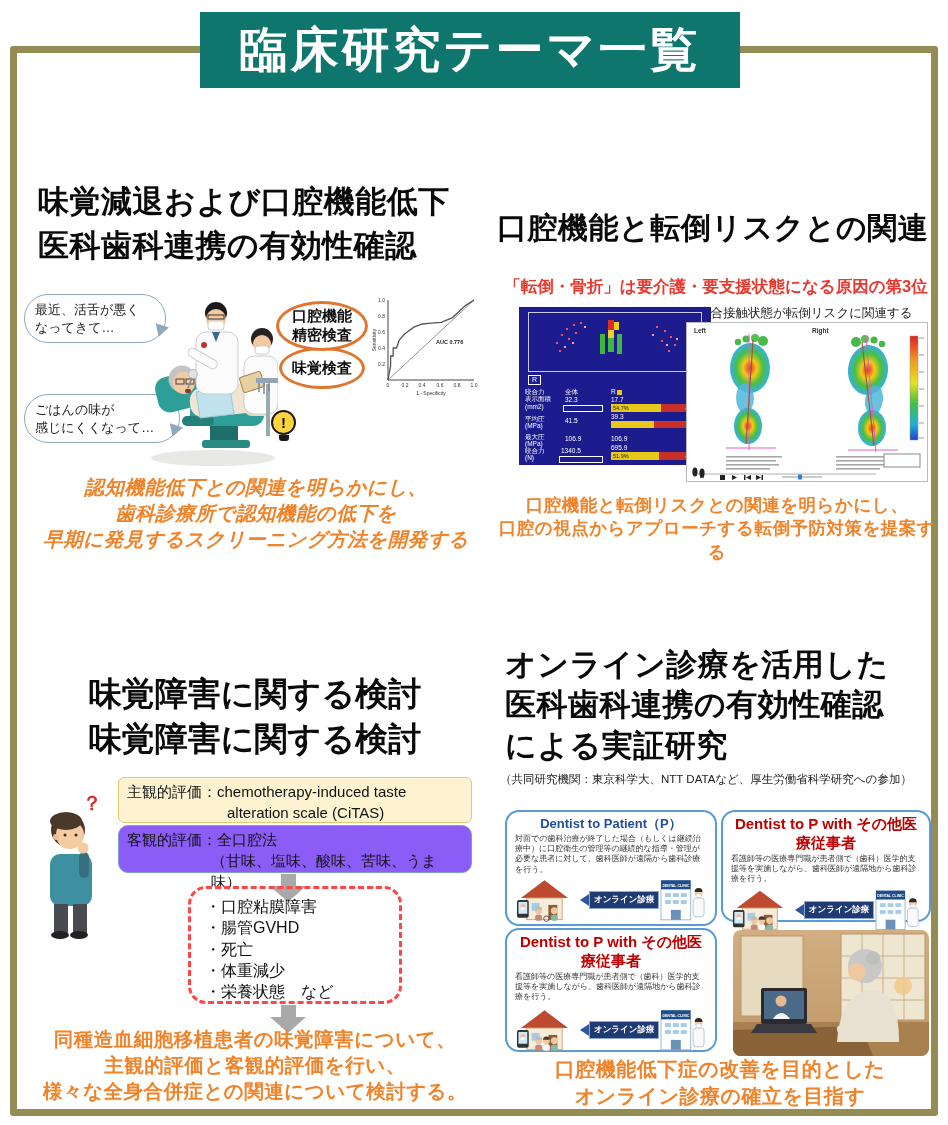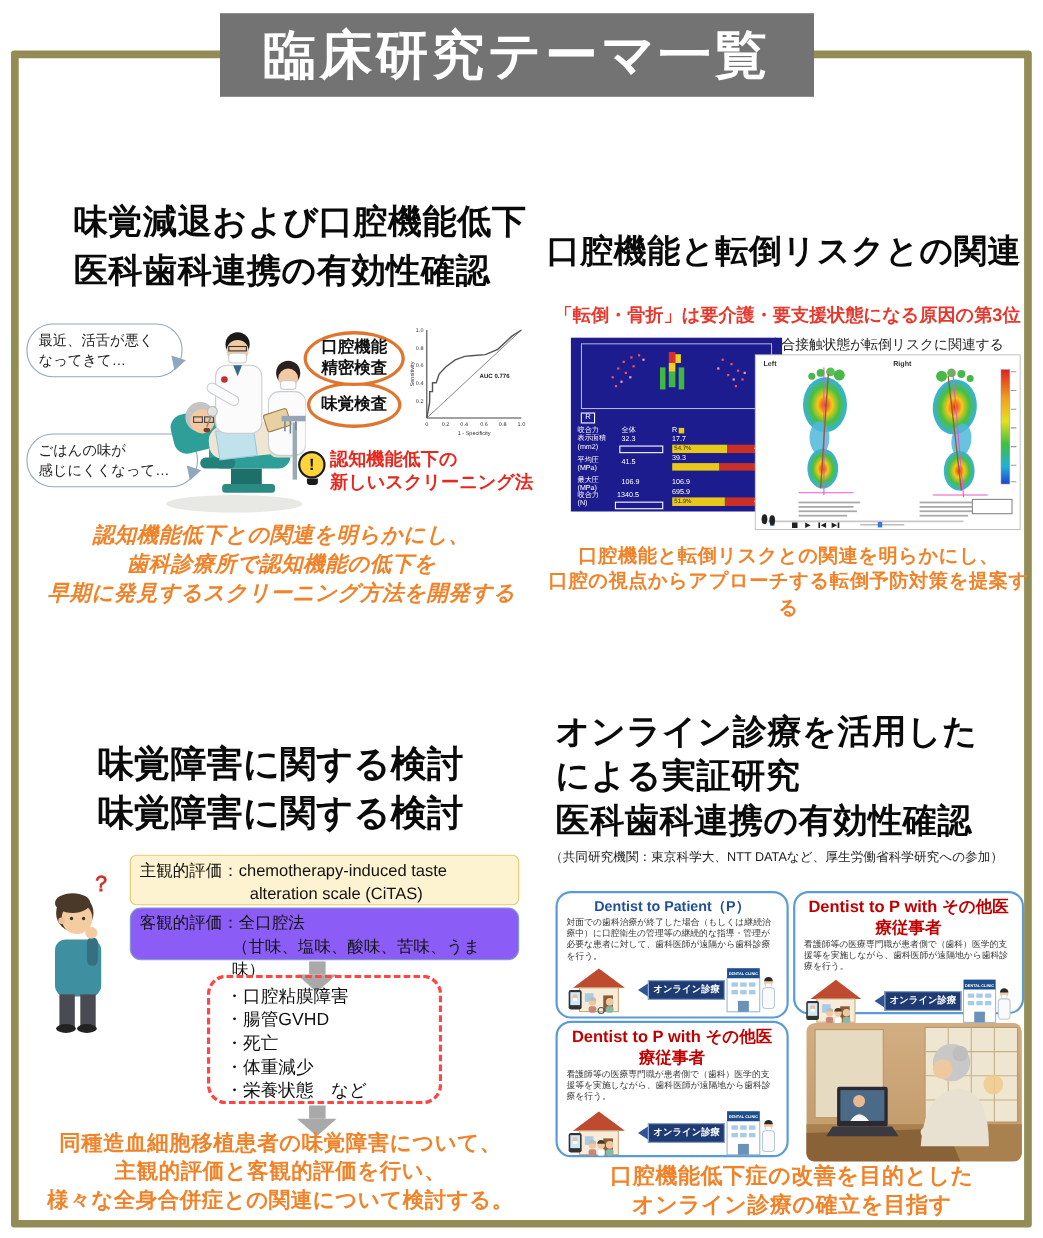--- a/index.html
+++ b/index.html
@@ -3,30 +3,30 @@
 <meta charset="utf-8">
 <style>
   html,body{margin:0;padding:0;}
   body{
     width:948px;height:1125px;position:relative;background:#ffffff;overflow:hidden;
     font-family:"Liberation Sans","DejaVu Sans",sans-serif;color:#111;
   }
   .abs{position:absolute;}
   
   #frame{left:10px;top:46px;width:928px;height:1070px;border:7px solid #948C55;border-radius:3px;box-sizing:border-box;}
-  #title-box{left:200px;top:12px;width:540px;height:76px;background:#737373;display:flex;align-items:center;justify-content:center;
+  #title-box{left:200px;top:12px;width:540px;height:76px;background:#0f766e;display:flex;align-items:center;justify-content:center;
     color:#fff;font-size:48px;font-weight:bold;letter-spacing:3px;}
   
   .sec-title{font-weight:bold;color:#0a0a0a;}
   .goal{color:#F0832A;font-weight:bold;text-align:center;line-height:1.34;letter-spacing:0.5px;}
   .down-arrow-wrap{width:36px;}
   .arrow-shaft{width:15px;height:12px;background:#A9A9A9;margin:0 auto;}
   .arrow-head{width:0;height:0;border-left:18px solid transparent;border-right:18px solid transparent;border-top:16px solid #A9A9A9;}
   
-  #s1-title{left:38px;top:180px;width:448px;font-size:31px;line-height:1.42;letter-spacing:0.5px;margin-left:29px;}
+  #s1-title{left:38px;top:180px;width:448px;font-size:31px;line-height:1.42;letter-spacing:0.5px;}
   .bubble{background:#fff;border:1.5px solid #8FA8C0;border-radius:24px;padding:6px 10px;font-size:13px;line-height:1.35;color:#222;}
   .bubble::after{content:"";position:absolute;right:-11px;top:55%;width:0;height:0;
     border:7px solid transparent;border-left:12px solid #8FA8C0;transform:rotate(-12deg);}
   #bubble1{left:24px;top:294px;width:120px;}
   #bubble2{left:24px;top:394px;width:134px;}
   #dentist-art{left:138px;top:288px;}
   .oval{background:#fff;border:3px solid #E0762E;border-radius:50%;display:flex;flex-direction:column;align-items:center;justify-content:center;
     font-size:15px;font-weight:bold;line-height:1.25;color:#111;box-sizing:border-box;}
   #oval1{left:276px;top:301px;width:92px;height:50px;z-index:3;}
   #oval2{left:279px;top:347px;width:86px;height:42px;z-index:2;}
@@ -184,24 +184,20 @@
   <text x="63" y="103" font-size="5" fill="#333" text-anchor="middle">1 - Specificity</text>
 </svg>
 
 <div id="idea" class="abs">
   <div class="bulb-wrap">
     <div class="bulb">
         <span>!</span>
       </div>
     <div class="bulb-base"></div>
   </div>
-  <div class="idea-text">
-    <div>認知機能低下の</div>
-    <div>新しいスクリーニング法</div>
-  </div>
 </div>
 
 <div id="s1-goal" class="abs goal">
   <div>認知機能低下との関連を明らかにし、</div>
   <div>歯科診療所で認知機能の低下を</div>
   <div>早期に発見するスクリーニング方法を開発する</div>
 </div>
 
 <div id="s2-title" class="abs sec-title">口腔機能と転倒リスクとの関連</div>
 <div id="s2-alert" class="abs">「転倒・骨折」は要介護・要支援状態になる原因の第3位</div>
@@ -445,22 +441,22 @@
 </div>
 
 <div id="s3-goal" class="abs goal">
   <div>同種造血細胞移植患者の味覚障害について、</div>
   <div>主観的評価と客観的評価を行い、</div>
   <div>様々な全身合併症との関連について検討する。</div>
 </div>
 
 <div id="s4-title" class="abs sec-title">
   <div>オンライン診療を活用した</div>
+  <div>医科歯科連携の有効性確認</div>
   <div>による実証研究</div>
-  <div>医科歯科連携の有効性確認</div>
 </div>
 <div id="s4-note" class="abs">（共同研究機関：東京科学大、NTT DATAなど、厚生労働省科学研究への参加）</div>
 
 <div id="p1" class="abs panel">
   <div class="panel-title">Dentist to Patient（P）</div>
   <div class="panel-desc">対面での歯科治療が終了した場合（もしくは継続治療中）に口腔衛生の管理等の継続的な指導・管理が必要な患者に対して、歯科医師が遠隔から歯科診療を行う。</div>
   <div class="mini-scene">
     <svg width="62" height="44" viewBox="0 0 60 44">
       <polygon points="30,2 6,20 54,20" fill="#BE4A30"></polygon>
         <rect x="12" y="20" width="36" height="22" fill="#F7ECDA" stroke="#C9A87A" stroke-width="1"></rect>

